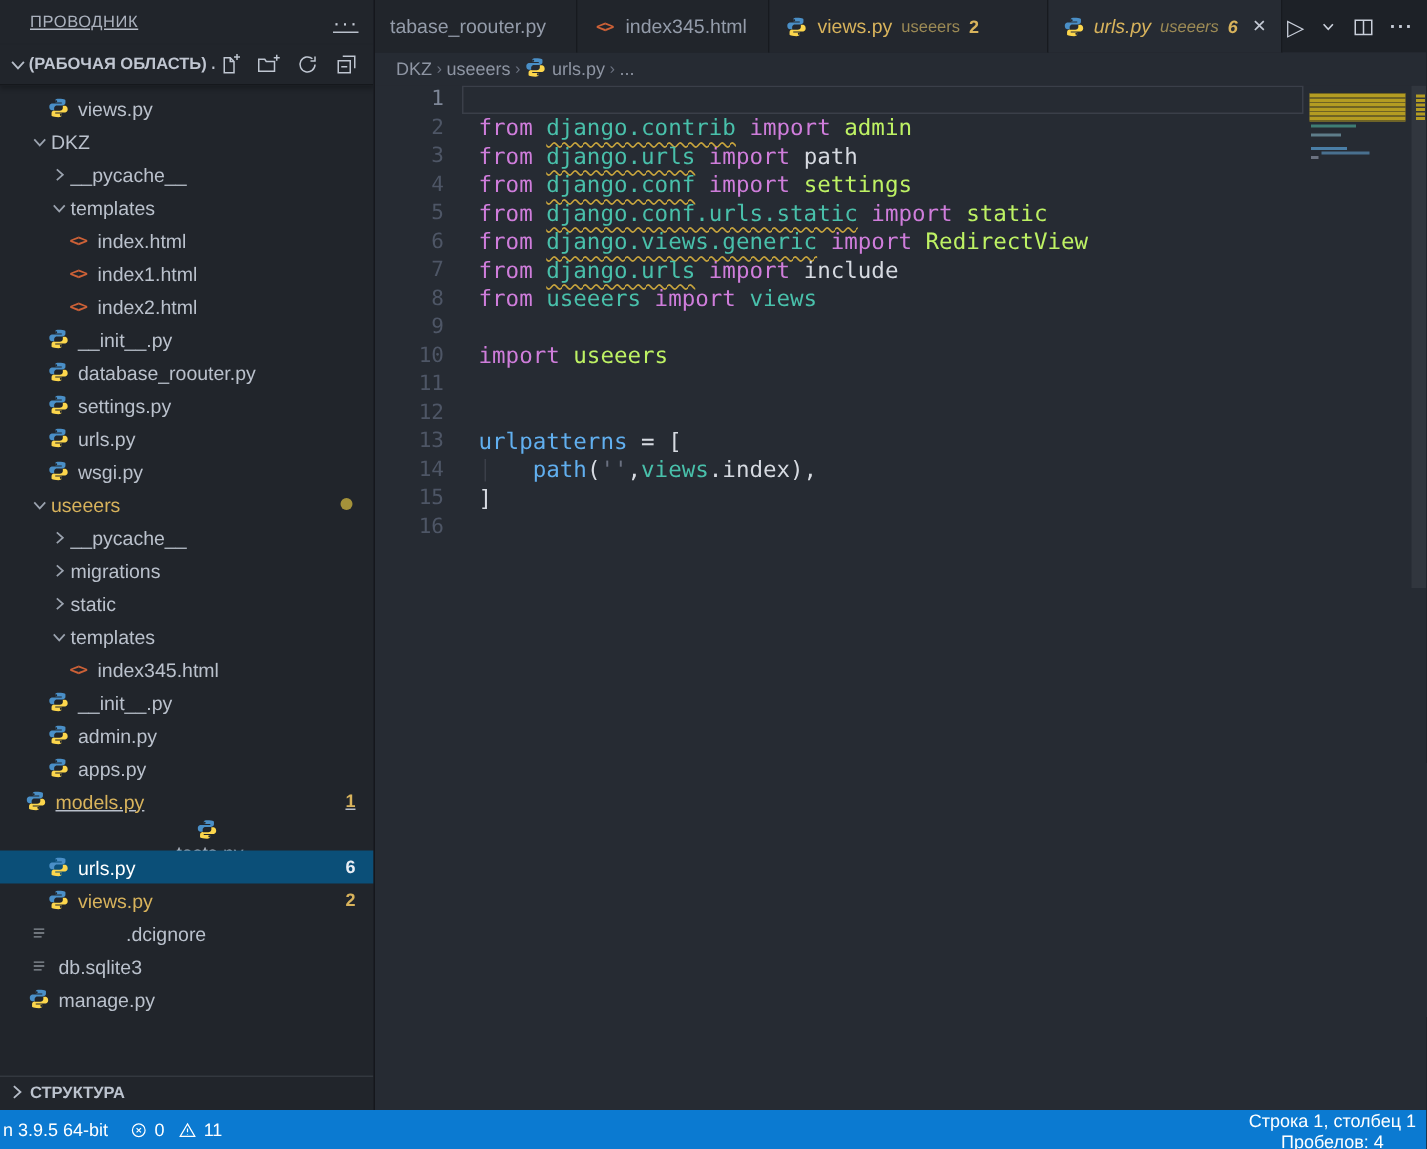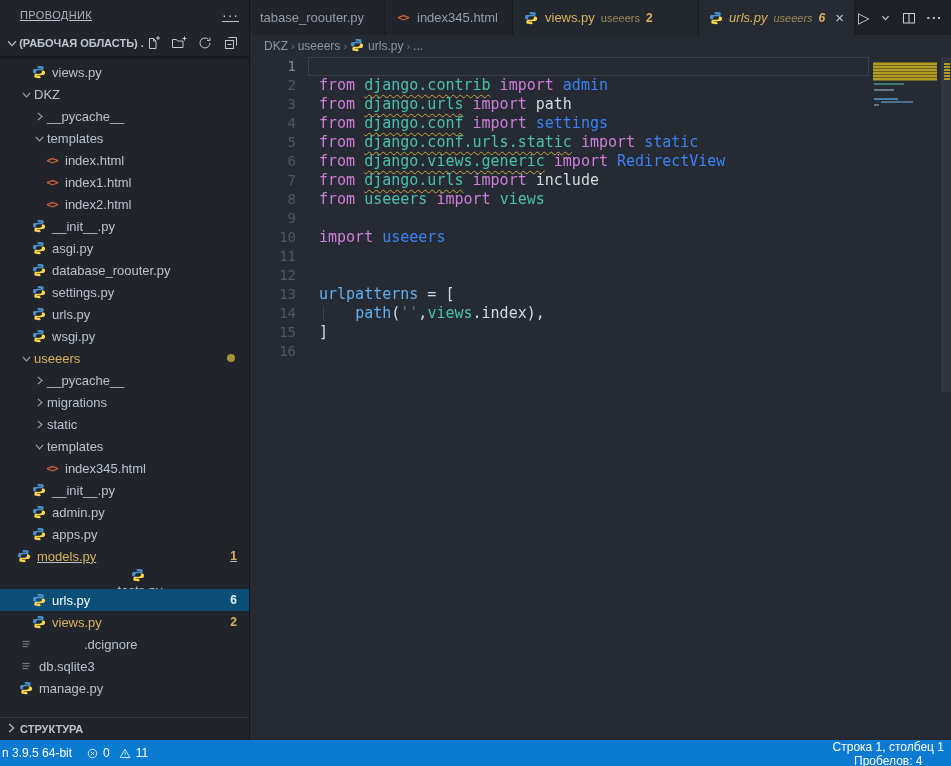--- a/index.html
+++ b/index.html
@@ -65,21 +65,21 @@
     font-family:"DejaVu Sans Mono", monospace; font-size:15px; line-height:19px; }
   .cl { height:19px; display:flex; position:relative; white-space:pre; }
   .cl .num { width:46px; text-align:right; color:#4e5666; flex:0 0 46px; font-size:14px; }
   .cl.active .num { color:#7e8798; }
   .cl .txt { margin-left:23px; }
   .cl .linebox { position:absolute; left:58px; right:4px; top:0; bottom:0; border:1px solid #3a3f49; }
   .cl .iguide { position:absolute; left:73px; top:2px; bottom:2px; width:1px; background:#3a3f49; }
   .tk-kw { color:#cf7ddb; }
   .tk-modw { color:#49c0ab; text-decoration:underline wavy #c9a53d 1px; text-underline-offset:4px; text-decoration-skip-ink:none; }
   .tk-modok { color:#49c0ab; }
-  .tk-dim { color:#3b82f6; }
+  .tk-dim { color:#bef264; }
   .tk-pln { color:#d6dae1; }
   .tk-fn { color:#61afef; }
   .tk-str { color:#6a7080; }
 
   .minimap { position:absolute; top:2px; right:10px; width:68px; bottom:0; }
   .mm-warn { position:absolute; top:3px; left:0; width:64px; height:19px; background:#b39c22;
     background-image:repeating-linear-gradient(180deg, rgba(28,31,37,.45) 0 1px, transparent 1px 3px); }
   .mm-bar { position:absolute; height:2px; }
   .overview { position:absolute; top:0; right:0; width:10px; bottom:0; }
   .ov-slider { position:absolute; top:0; left:0; right:0; height:335px; background:rgba(255,255,255,.055); }
@@ -195,29 +195,20 @@
             <span class="lbl">index2.html</span>
           </div>
           <div class="row" style="padding-left: 31px;">
             <span class="ficon">
               <svg width="14" height="14" viewBox="0 0 16 16">
  <path fill="#4a8fc7" d="M7.9 1C5.4 1 5.6 2.2 5.6 2.2v1.7h4.9v.7H3.7S1 4.3 1 7.1c0 2.8 2.3 2.7 2.3 2.7h1.4V8.2S4.6 6 7 6h4.1s2.2.1 2.2-2.1V2.2S13.5 1 7.9 1zM6.2 2a.8.8 0 1 1 0 1.6.8.8 0 0 1 0-1.6z"></path>
  <path fill="#fcd64c" d="M8.1 15c2.5 0 2.3-1.2 2.3-1.2v-1.7H5.5v-.7h6.8s2.7.3 2.7-2.5c0-2.8-2.3-2.7-2.3-2.7h-1.4v1.6S11.4 10 9 10H4.9s-2.2-.1-2.2 2.1v1.7S2.5 15 8.1 15zm1.7-1a.8.8 0 1 1 0-1.6.8.8 0 0 1 0 1.6z"></path>
               </svg>
             </span>
             <span class="lbl">__init__.py</span>
-          </div>
-          <div class="row" style="padding-left: 31px;">
-            <span class="ficon">
-              <svg width="14" height="14" viewBox="0 0 16 16">
- <path fill="#4a8fc7" d="M7.9 1C5.4 1 5.6 2.2 5.6 2.2v1.7h4.9v.7H3.7S1 4.3 1 7.1c0 2.8 2.3 2.7 2.3 2.7h1.4V8.2S4.6 6 7 6h4.1s2.2.1 2.2-2.1V2.2S13.5 1 7.9 1zM6.2 2a.8.8 0 1 1 0 1.6.8.8 0 0 1 0-1.6z"></path>
- <path fill="#fcd64c" d="M8.1 15c2.5 0 2.3-1.2 2.3-1.2v-1.7H5.5v-.7h6.8s2.7.3 2.7-2.5c0-2.8-2.3-2.7-2.3-2.7h-1.4v1.6S11.4 10 9 10H4.9s-2.2-.1-2.2 2.1v1.7S2.5 15 8.1 15zm1.7-1a.8.8 0 1 1 0-1.6.8.8 0 0 1 0 1.6z"></path>
-              </svg>
-            </span>
-            <span class="lbl">asgi.py</span>
           </div>
           <div class="row" style="padding-left: 31px;">
             <span class="ficon">
               <svg width="14" height="14" viewBox="0 0 16 16">
  <path fill="#4a8fc7" d="M7.9 1C5.4 1 5.6 2.2 5.6 2.2v1.7h4.9v.7H3.7S1 4.3 1 7.1c0 2.8 2.3 2.7 2.3 2.7h1.4V8.2S4.6 6 7 6h4.1s2.2.1 2.2-2.1V2.2S13.5 1 7.9 1zM6.2 2a.8.8 0 1 1 0 1.6.8.8 0 0 1 0-1.6z"></path>
  <path fill="#fcd64c" d="M8.1 15c2.5 0 2.3-1.2 2.3-1.2v-1.7H5.5v-.7h6.8s2.7.3 2.7-2.5c0-2.8-2.3-2.7-2.3-2.7h-1.4v1.6S11.4 10 9 10H4.9s-2.2-.1-2.2 2.1v1.7S2.5 15 8.1 15zm1.7-1a.8.8 0 1 1 0-1.6.8.8 0 0 1 0 1.6z"></path>
               </svg>
             </span>
             <span class="lbl">database_roouter.py</span>
           </div>

